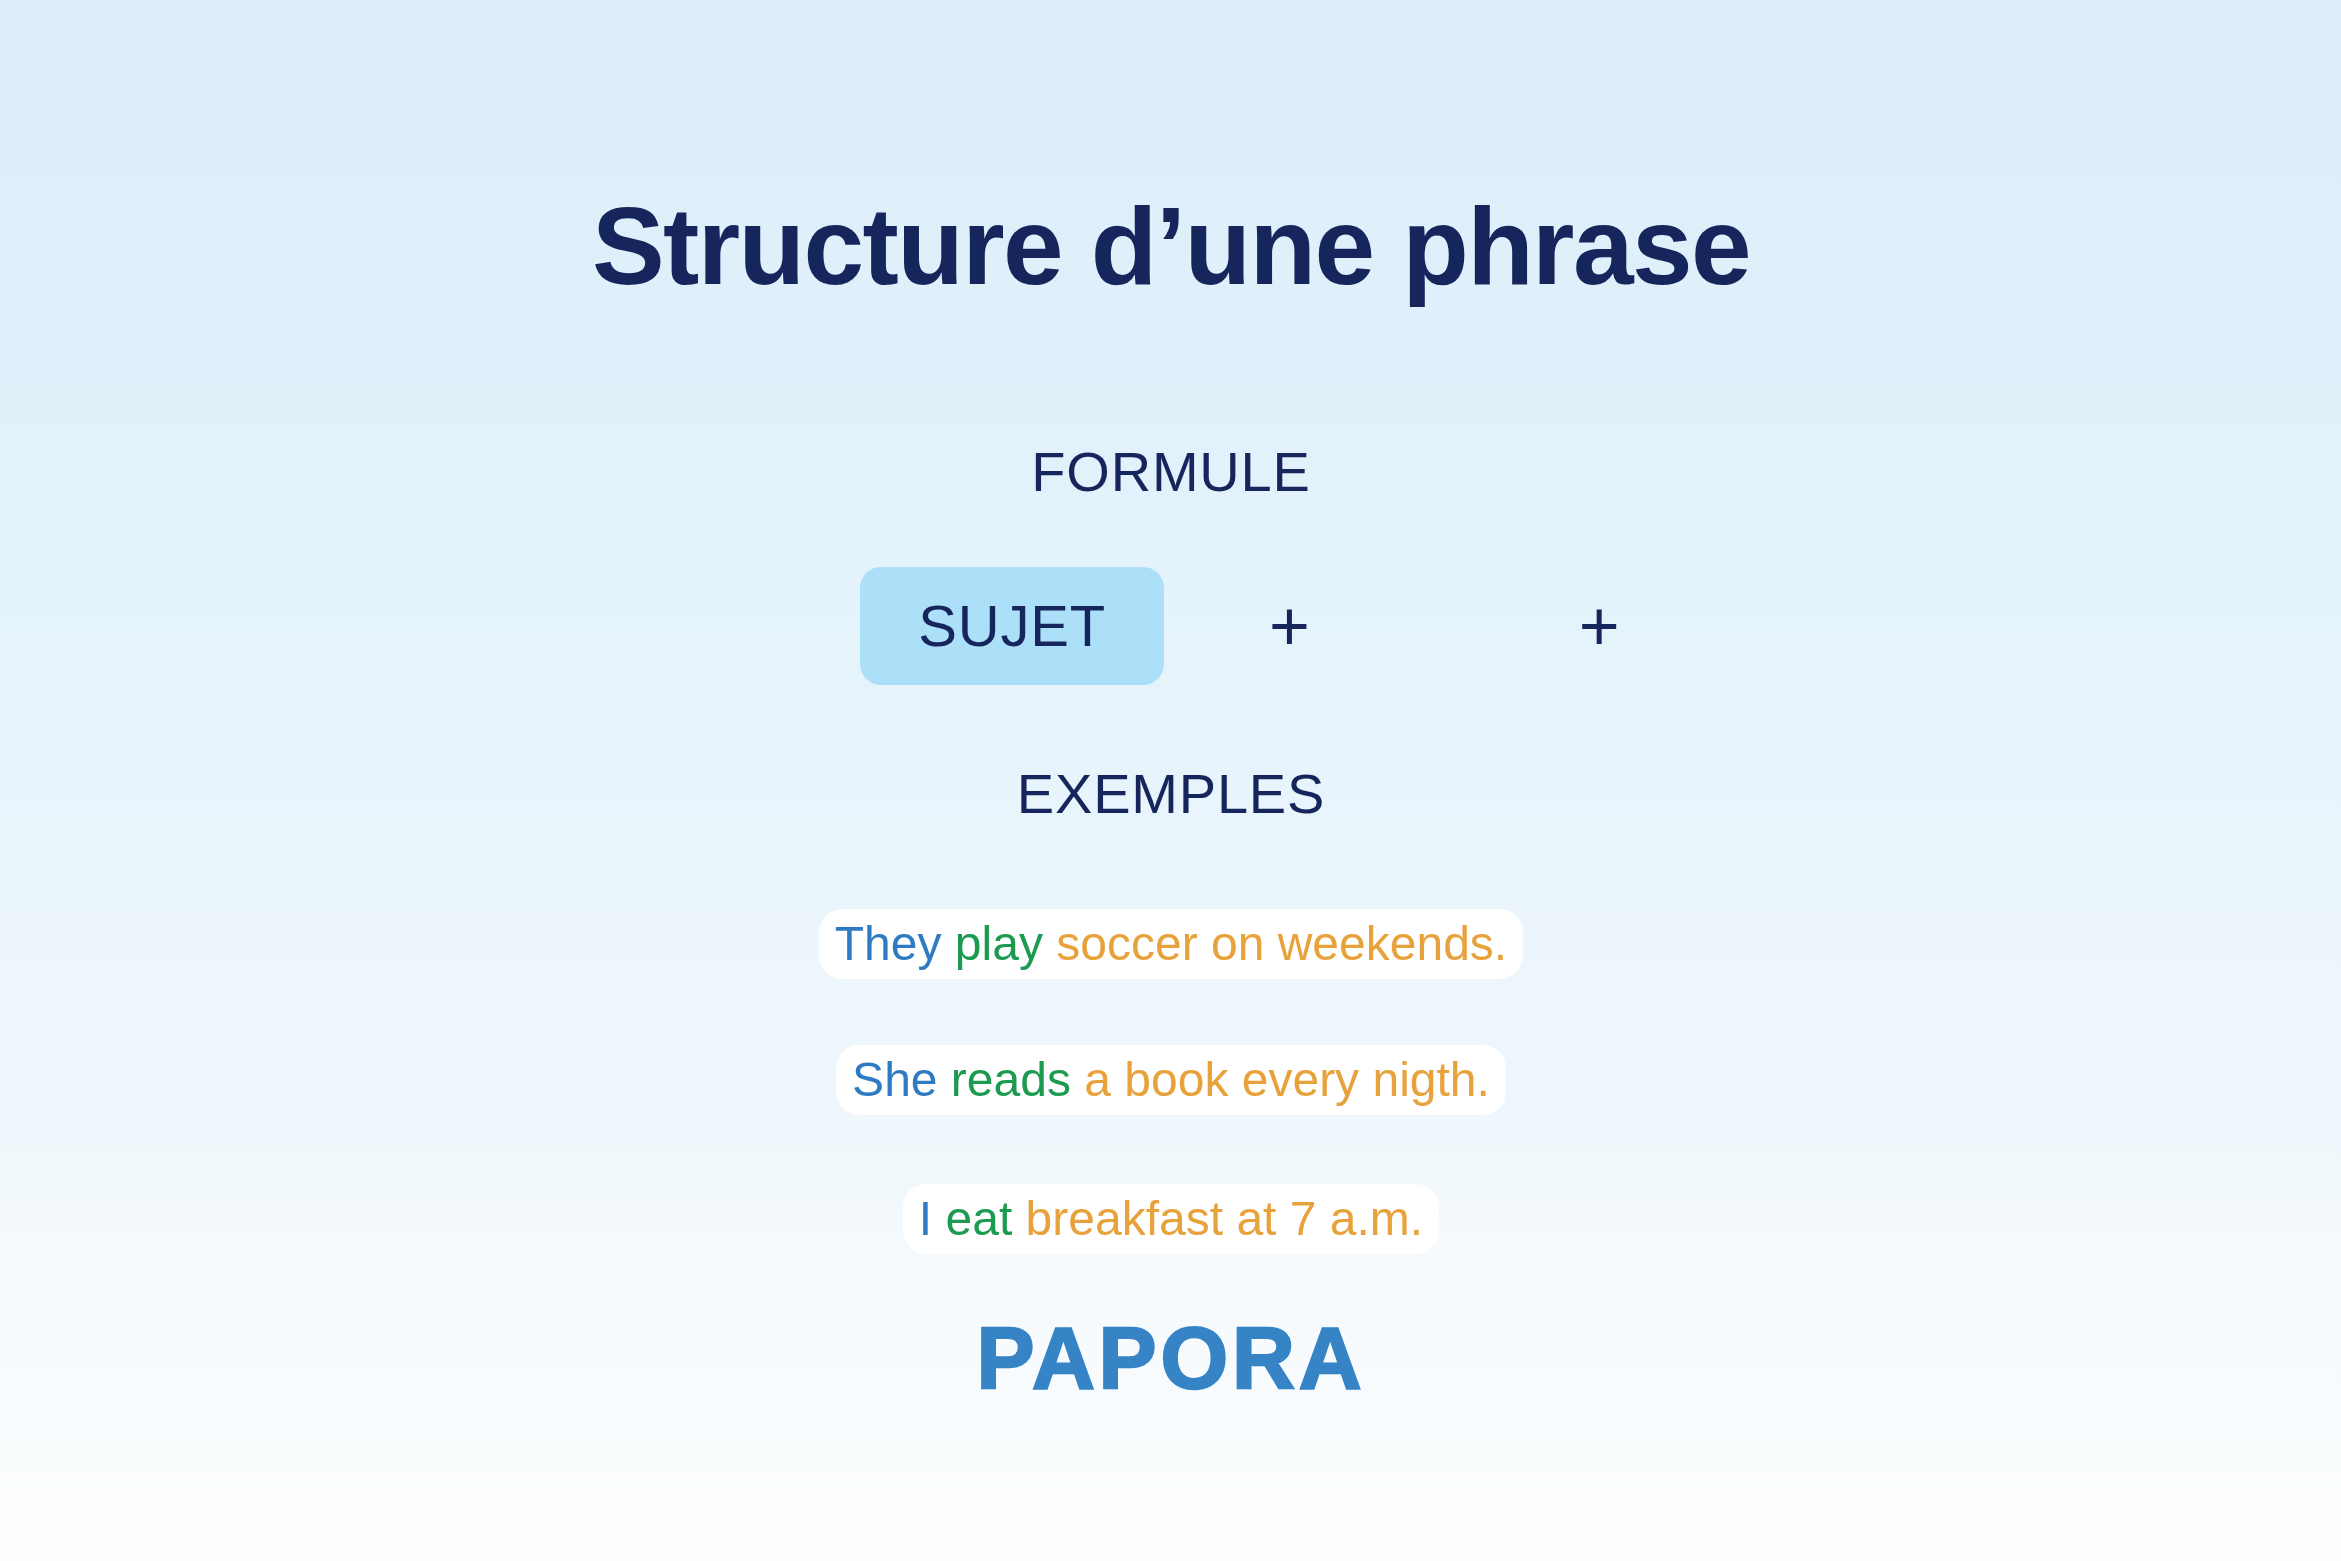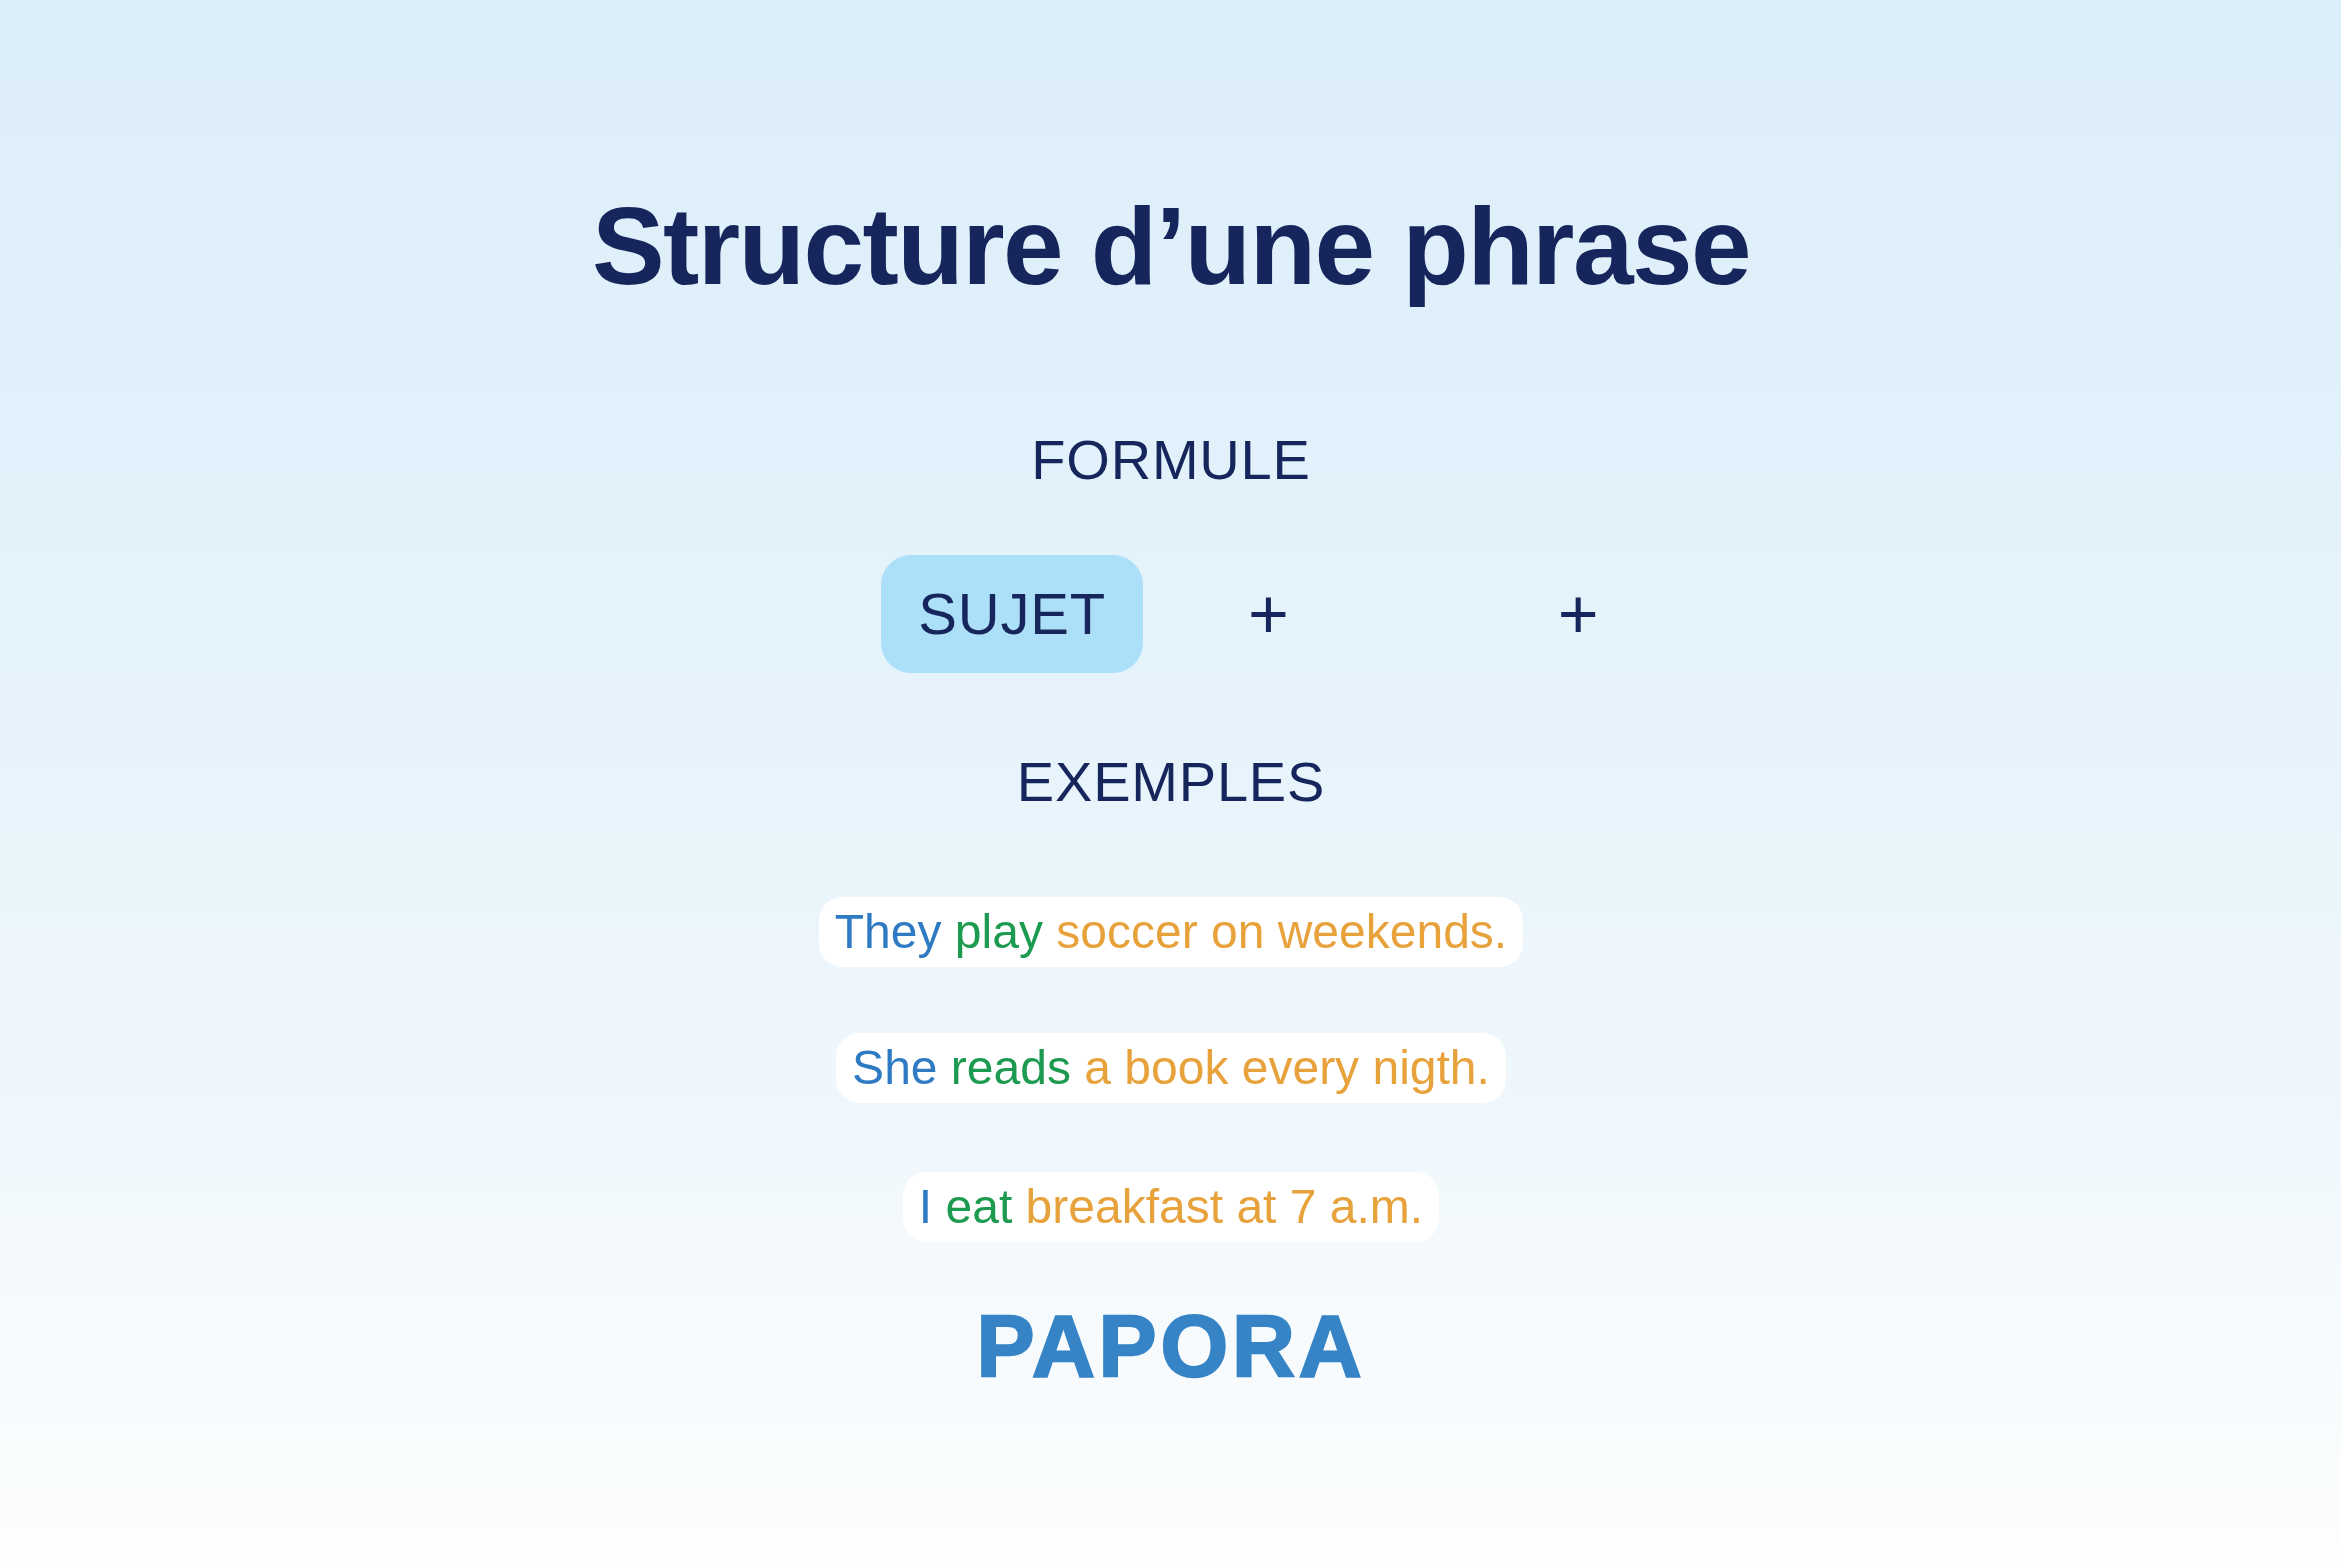--- a/index.html
+++ b/index.html
@@ -14,21 +14,21 @@
     font-family: "Liberation Sans", sans-serif;
   }
   .page {
     width: 2342px;
     height: 1561px;
     display: flex;
     flex-direction: column;
     align-items: center;
   }
   .title {
-    margin: 187px 0 0 0;
+    margin: 187px 0 12px 0;
     font-size: 109px;
     line-height: 1.1;
     font-weight: 700;
     letter-spacing: -1.6px;
     text-align: center;
   }
   .section-heading {
     margin: 0;
     font-size: 56px;
     line-height: 1;
@@ -43,22 +43,22 @@
     display: flex;
     flex-direction: row;
     align-items: center;
     transform: translateX(99px);
   }
   .chip {
     font-size: 58px;
     line-height: 1;
     font-weight: 400;
     letter-spacing: 0.8px;
-    padding: 30px 37px;
-    border-radius: 30px;
+    padding: 30px 58px;
+    border-radius: 21px;
     white-space: nowrap;
   }
   .plus {
     font-size: 70px;
     line-height: 1;
     font-weight: 400;
   }
   .plus-1 { margin-left: 105px; margin-right: 165px; }
   .plus-2 { margin-left: 104px; margin-right: 60px; }
   .pill {

